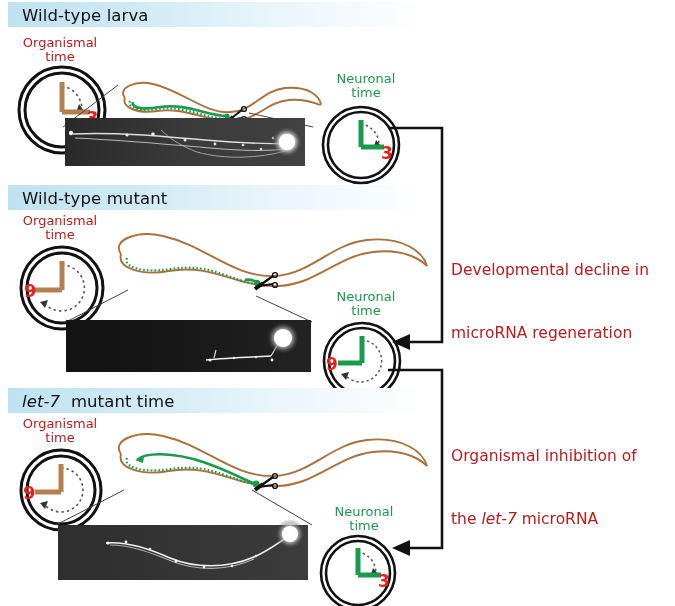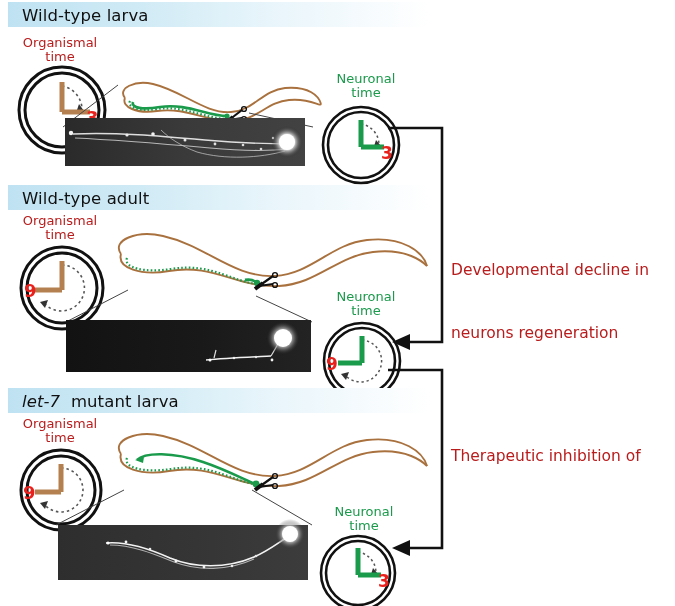--- a/index.html
+++ b/index.html
@@ -143,21 +143,21 @@
     <circle cx="120" cy="22" r="1.5" fill="#e6e6e6"></circle>
     <circle cx="150" cy="26" r="1.4" fill="#e0e0e0"></circle>
     <circle cx="178" cy="27" r="1.3" fill="#dcdcdc"></circle>
     <circle cx="196" cy="31" r="1.3" fill="#d6d6d6"></circle>
     <circle cx="208" cy="20" r="1.2" fill="#d0d0d0"></circle>
     <circle cx="222" cy="24" r="16" fill="url(#glow1)"></circle>
     <circle cx="222" cy="24" r="8" fill="#ffffff"></circle>
   </svg>
 
   <div class="panel-header" style="top:185px;">
-    <div class="title"><span>Wild-type adult</span></div>
+    <div class="title"><span>Wild-type mutant</span></div>
   </div>
 
   <div class="clk-label organismal" style="left:4px; top:214px; width:96px;">
     <div>Organismal</div>
     <div>time</div>
   </div>
 
   <div class="clk-label neuronal" style="left:310px; top:290px; width:96px;">
     <div>Neuronal</div>
     <div>time</div>
@@ -222,21 +222,21 @@
     <path d="M205 36 L212 24" stroke="#dddddd" stroke-width="1.2" fill="none"></path>
     <circle cx="144" cy="40" r="1.5" fill="#ffffff"></circle>
     <circle cx="168" cy="38" r="1.2" fill="#f0f0f0"></circle>
     <circle cx="190" cy="37" r="1.2" fill="#e8e8e8"></circle>
     <circle cx="206" cy="40" r="1.4" fill="#f4f4f4"></circle>
     <circle cx="217" cy="18" r="17" fill="url(#glow2)"></circle>
     <circle cx="217" cy="18" r="9" fill="#ffffff"></circle>
   </svg>
 
   <div class="panel-header" style="top:388px;">
-    <div class="title"><span class="ital">let-7</span>&nbsp;&nbsp;<span>mutant larva</span></div>
+    <div class="title"><span class="ital">let-7</span>&nbsp;&nbsp;<span>mutant time</span></div>
   </div>
 
   <div class="clk-label organismal" style="left:4px; top:417px; width:96px;">
     <div>Organismal</div>
     <div>time</div>
   </div>
 
   <div class="clk-label neuronal" style="left:308px; top:505px; width:96px;">
     <div>Neuronal</div>
     <div>time</div>
@@ -315,22 +315,23 @@
     <path d="M24 214 L6 222 L24 230 Z" fill="#111"></path>
   </svg>
 
   <svg style="position:absolute; left:378px; top:362px;" width="70" height="200" viewBox="0 0 70 200">
     <path d="M2 8 L56 8 L56 186 L22 186" fill="none" stroke="#111" stroke-width="2.6"></path>
     <path d="M24 178 L6 186 L24 194 Z" fill="#111"></path>
   </svg>
 
   <div class="side-text" style="left:443px; top:218px;">
     <div>Developmental decline in</div>
-    <div>neurons regeneration</div>
+    <div>microRNA regeneration</div>
   </div>
 
   <div class="side-text" style="left:443px; top:404px;">
-    <div>Therapeutic inhibition of</div>
+    <div>Organismal inhibition of</div>
+    <div><span>the </span><span class="ital">let-7</span><span> microRNA</span></div>
     
     
   </div>
 
 </div>
 
 </body></html>

